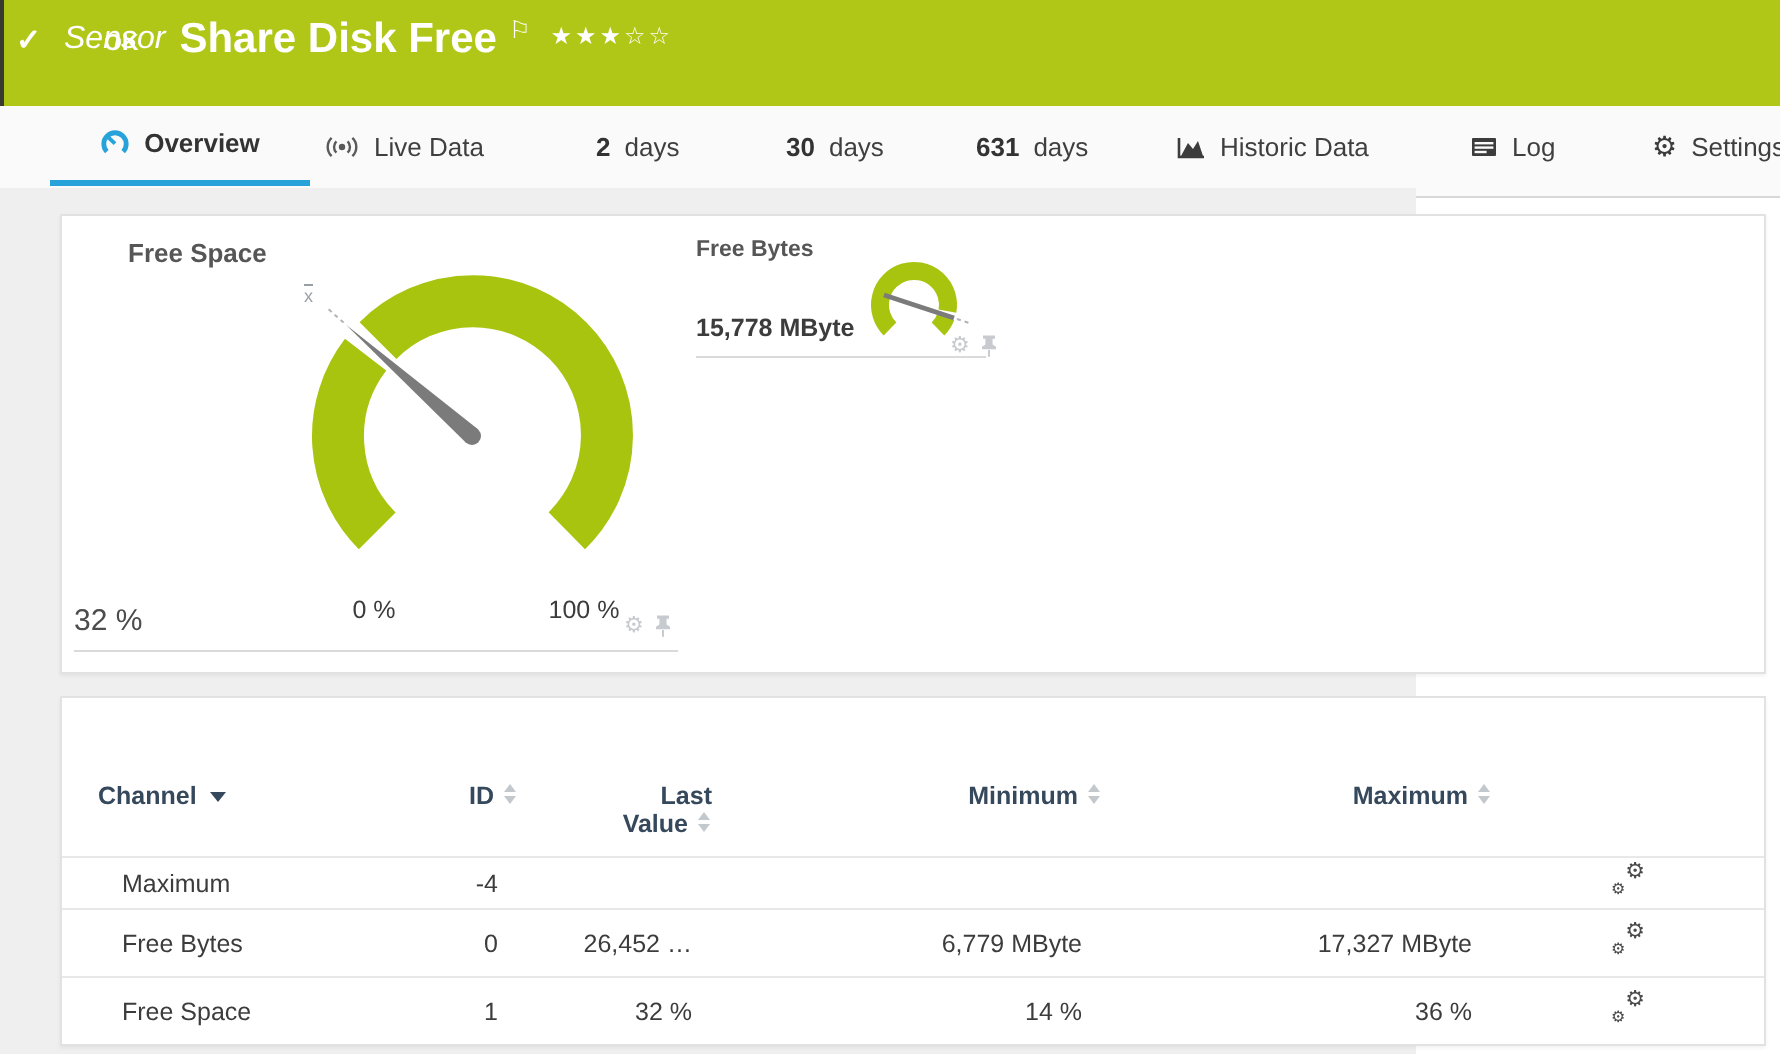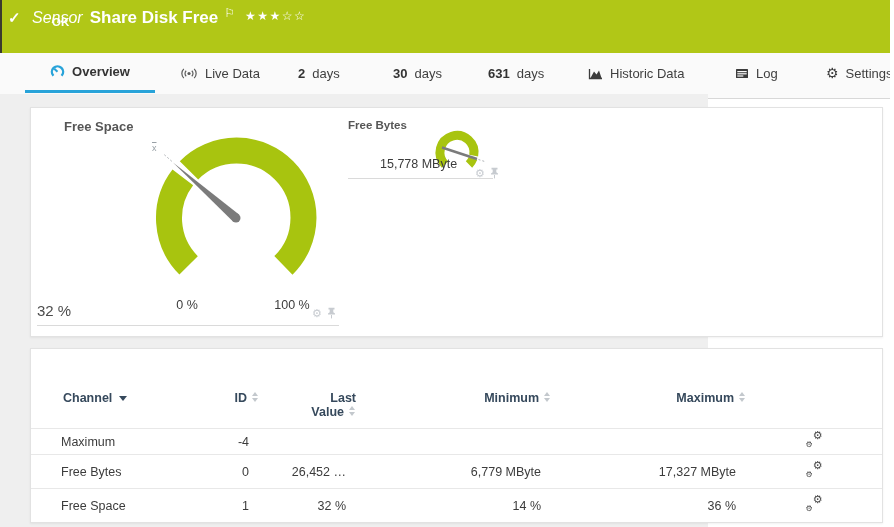--- a/index.html
+++ b/index.html
@@ -7,68 +7,68 @@
   .page {
     position:relative; width:894px; height:527px; overflow:hidden;
     font-family:"Liberation Sans", sans-serif; background:#ffffff;
   }
   
   .topbar { position:absolute; left:0; top:0; width:890px; height:53px; background:#b1c717; }
   .topbar-edge { position:absolute; left:0; top:0; width:2px; height:53px; background:#3a3a2e; }
   .tb-main { position:absolute; left:8px; top:8px; display:flex; align-items:center; color:#fff; }
   .tb-check { font-size:15px; font-weight:bold; width:18px; }
   .tb-kind { font-style:italic; font-size:16px; margin-left:6px; }
-  .tb-title { font-weight:bold; font-size:17px; margin-left:7px; }
+  .tb-title { font-weight:bold; font-size:21px; margin-left:7px; }
   .tb-flag { font-size:12px; margin-left:6px; position:relative; top:-5px; cursor:pointer; }
   .tb-stars { margin-left:10px; font-size:12px; letter-spacing:1.5px; position:relative; top:-2px; cursor:pointer; }
   .tb-status { position:absolute; left:52px; top:16px; color:#fff; font-size:11.5px; font-weight:bold; }
 
   
   .tabstrip { position:absolute; left:0; top:53px; width:890px; height:46px;
               background:#fafafa; border-bottom:1px solid #d8d8d8; }
   .tab { position:absolute; top:0; height:40px; display:flex; align-items:center; gap:7px;
          font-size:13px; color:#3f3f3f; cursor:pointer; white-space:nowrap; }
   .tab .num { font-weight:bold; color:#333; }
   .tab-overview { left:25px; width:130px; justify-content:center; border-bottom:3px solid #28a3d9;
                   font-weight:bold; color:#333; }
-  .tab-live { left:180px; } .tab-2d { left:298px; } .tab-30d { left:393px; } .tab-365d { left:488px; }
+  .tab-live { left:162px; } .tab-2d { left:298px; } .tab-30d { left:393px; } .tab-365d { left:488px; }
   .tab-historic { left:588px;align-items:center; } .tab-log { left:735px; } .tab-settings { left:826px; }
   .ticon { display:inline-flex; align-items:center; }
   .gear-glyph { font-size:14px; color:#3c3c3c; font-style:normal; }
 
   
   .content { position:absolute; left:0; top:94px; width:708px; height:433px; background:#efefef; }
   .panel { position:absolute; left:30px; width:853px; background:#fff;
            border:1px solid #e2e2e2; box-shadow:0 1px 2px rgba(0,0,0,0.06); }
   .panel-gauges { top:13px; height:230px; }
   .panel-table  { top:254px; height:175px; }
 
   
   .gauge-svg { position:absolute; left:0; top:0; }
   .w-title { position:absolute; font-weight:bold; color:#565656; }
   .w1-title { left:33px; top:11px; font-size:13px; }
   .w2-title { left:317px; top:11px; font-size:11.5px; }
   .w1-value { position:absolute; left:6px; top:194px; font-size:15px; color:#4c4c4c; }
-  .w2-value { position:absolute; left:317px; top:49px; font-size:12.5px; font-weight:normal; color:#3c3c3c;margin-left:32px; }
+  .w2-value { position:absolute; left:317px; top:49px; font-size:12.5px; font-weight:bold; color:#3c3c3c; }
   .axis-lbl { position:absolute; top:190px; font-size:12.5px; color:#3c3c3c; text-align:center; }
   .lbl-0 { left:140px; width:32px; } .lbl-100 { left:236px; width:50px; }
   .avg-x { position:absolute; left:121px; top:35px; font-size:9px; color:#98a0a6;
            text-decoration:overline; }
   .w-icons { position:absolute; display:flex; align-items:center; gap:5px; cursor:pointer; }
   .w1-icons { left:281px; top:199px; } .w2-icons { left:444px; top:59px; }
   .mini-gear { font-size:11px; color:#c7cbd0; font-style:normal; line-height:11px; }
   .w-divider { position:absolute; height:1px; background:#dadada; }
   .w1-divider { left:6px; top:217px; width:302px; }
   .w2-divider { left:317px; top:70px; width:145px; }
 
   
   table { width:100%; border-collapse:collapse; table-layout:fixed; }
   th { font-size:12.5px; color:#36495c; font-weight:bold; vertical-align:top;
        padding-top:42px; padding-bottom:9px; text-align:right; cursor:pointer; }
-  th.col-channel { text-align:left; padding-left:32px; }
+  th.col-channel { text-align:left; padding-left:18px; }
   td { font-size:12.5px; color:#3c3c3c; border-top:1px solid #e8e8e8;
        text-align:right; padding-right:10px; height:34px; }
   tr.row-first td { height:26px; }
   td.cell-channel { text-align:left; padding-left:30px; padding-right:0; }
   td.cell-action { text-align:center; padding-right:0; }
   .sort { display:inline-block; width:7px; margin-left:5px; }
   .sort i { display:block; width:0; height:0; border-left:3.5px solid transparent; border-right:3.5px solid transparent; }
   .sort .up { border-bottom:4px solid #c3c8cd; margin-bottom:2px; }
   .sort .dn { border-top:4px solid #c3c8cd; }
   .dd-caret { display:inline-block; width:0; height:0; border-left:4px solid transparent;

